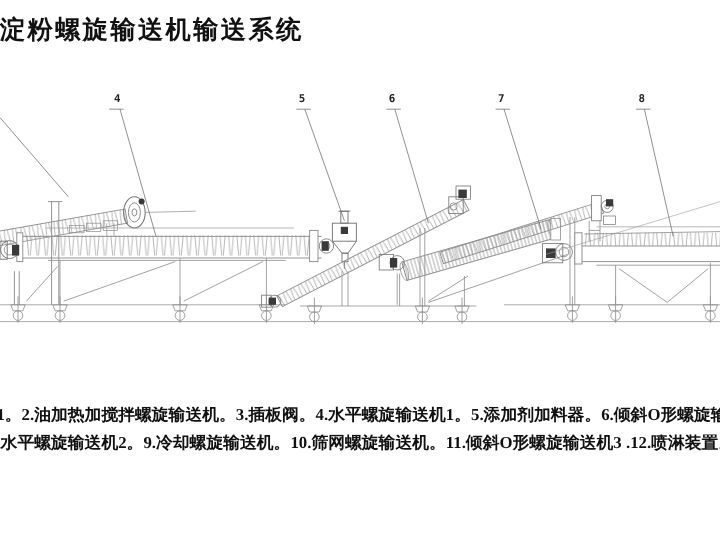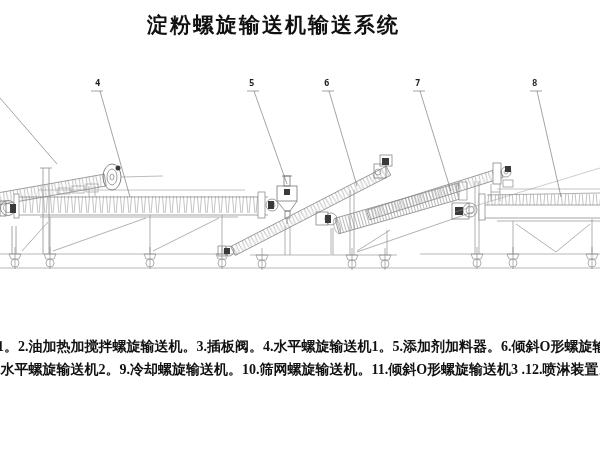--- a/index.html
+++ b/index.html
@@ -1,21 +1,21 @@
 <!DOCTYPE html>
 <html><head>
 <meta charset="utf-8">
 <style>
   html,body{margin:0;padding:0;background:#ffffff;}
   .stage{
     position:relative;width:600px;height:450px;background:#ffffff;
     overflow:hidden;font-family:"Liberation Serif","DejaVu Serif",serif;
   }
   .title{
-    position:absolute;top:11px;left:0;width:547px;text-align:center;
+    position:absolute;top:11px;left:0;width:547px;
     font-size:21px;font-weight:bold;color:#111;letter-spacing:2px;white-space:nowrap;
   }
   .plabel{
     position:absolute;font-size:9px;font-weight:bold;color:#222;
     font-family:"DejaVu Sans Mono","Liberation Mono",monospace;
   }
   .caption{
     position:absolute;left:-3px;width:620px;white-space:nowrap;overflow:hidden;
     font-size:14px;font-weight:bold;color:#111;letter-spacing:0px;line-height:16px;
   }

